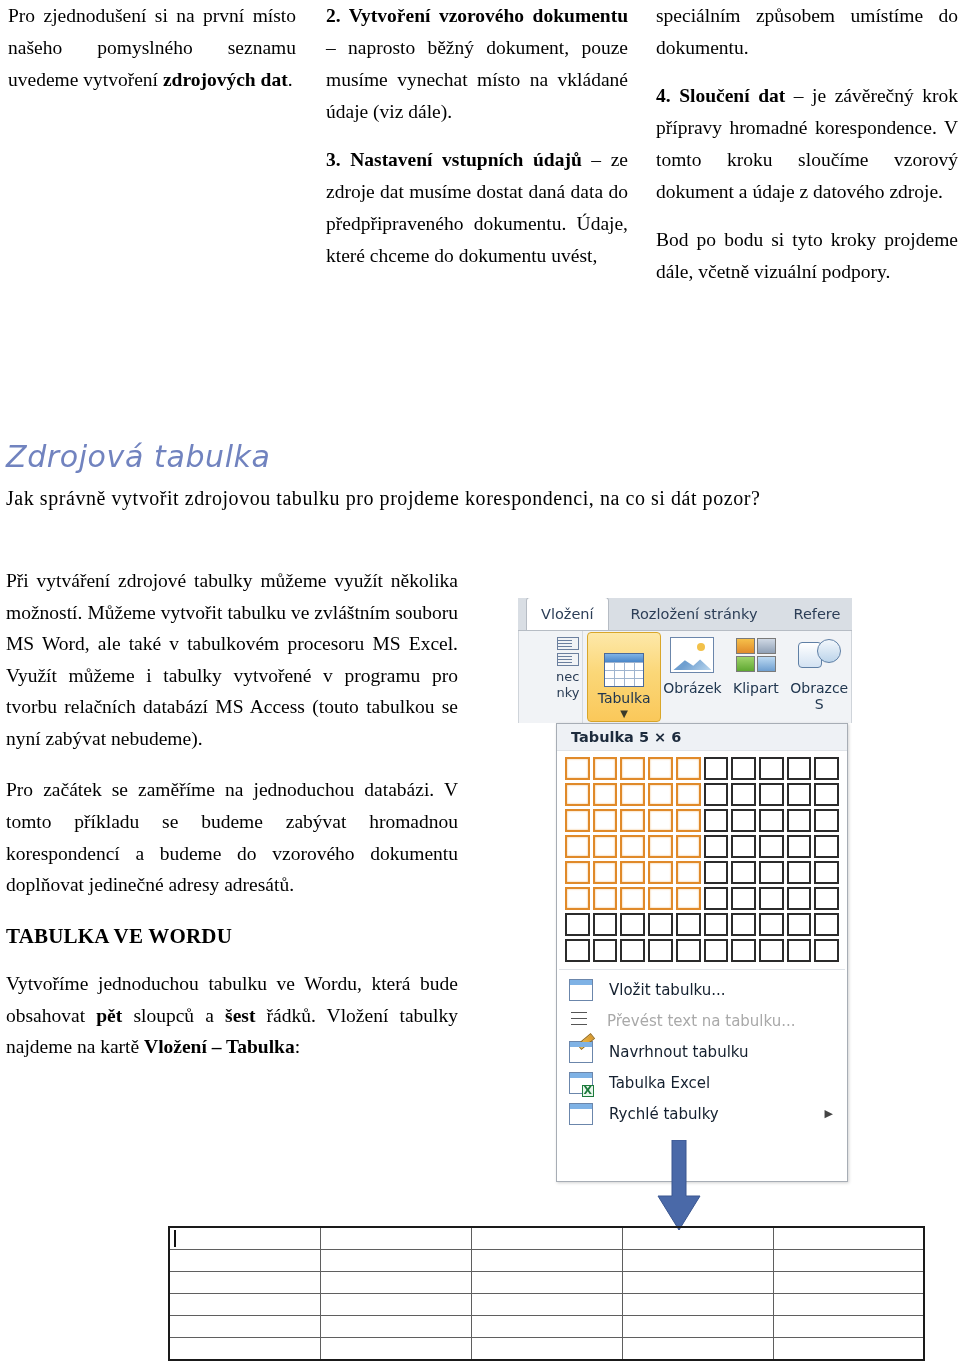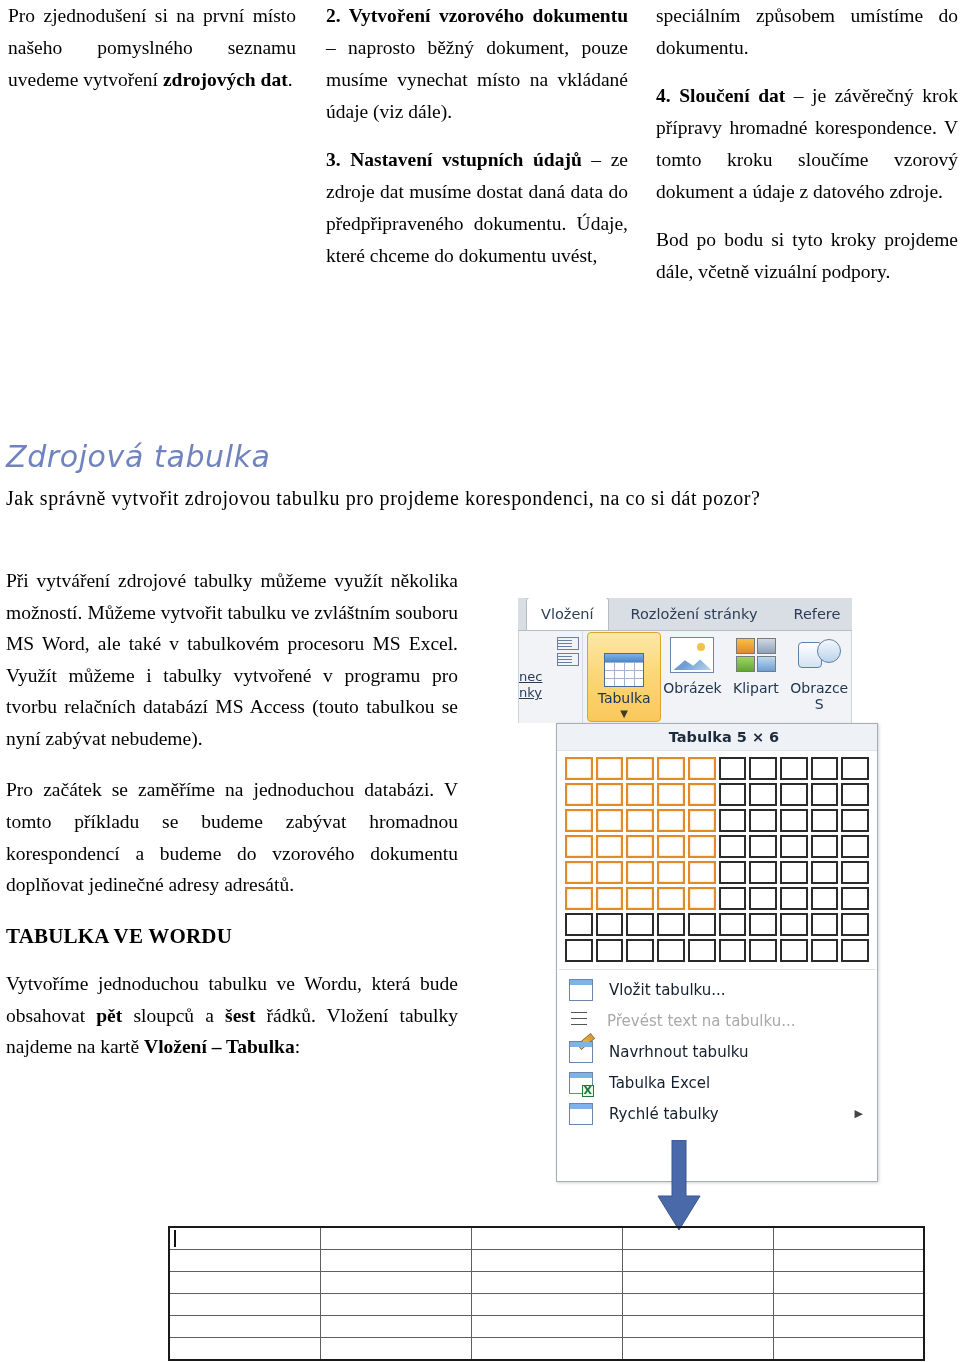--- a/index.html
+++ b/index.html
@@ -137,27 +137,26 @@
     overflow: hidden;
     display: flex;
     align-items: flex-start;
   }
   .ribbon-left-stub {
     width: 65px;
     padding-top: 6px;
     font-family: "DejaVu Sans", "Liberation Sans", sans-serif;
     font-size: 13px;
     color: #2c3e57;
-    text-align: left;
+    text-align: right;
     line-height: 1.25;
     border-right: 1px solid #d5dae0;
     height: 92px;
     box-sizing: border-box;
     padding-right: 3px;
-    text-decoration: underline;
   }
   .stub-lines {
     margin-bottom: 4px;
   }
   .stub-line {
     display: block;
     width: 20px;
     height: 11px;
     margin-left: auto;
     margin-bottom: 3px;
@@ -236,26 +235,25 @@
   .ic-clip i:nth-child(2){background:linear-gradient(#cfd8e4,#8fa0b6);}
   .ic-clip i:nth-child(3){background:linear-gradient(#9ed36a,#5fa832);}
   .ic-clip i:nth-child(4){background:linear-gradient(#bcd9f2,#6f9fd0);}
   .ic-shapes { width:46px;height:34px; position:relative;}
   .ic-shapes .cyl{position:absolute;left:2px;top:4px;width:22px;height:24px;border:1px solid #5f7fa5;border-radius:4px;background:linear-gradient(#ffffff,#d3e2f2);}
   .ic-shapes .cir{position:absolute;right:1px;top:1px;width:22px;height:22px;border:1px solid #5f7fa5;border-radius:50%;background:linear-gradient(#f2f7fc,#bcd4ea);}
 
   .dropdown {
     position: relative;
     margin-left: 38px;
-    width: 322px;
+    width: 292px;
     box-sizing: border-box;
     background: #ffffff;
     border: 1px solid #a7adb5;
     box-shadow: 1px 1px 3px rgba(0,0,0,0.18);
-    text-align: center;
   }
   .dd-title {
     height: 26px;
     line-height: 26px;
     padding-left: 14px;
     background: #eef1f5;
     border-bottom: 1px solid #dfe3e8;
     font-family: "DejaVu Sans", "Liberation Sans", sans-serif;
     font-size: 14.5px;
     font-weight: bold;

